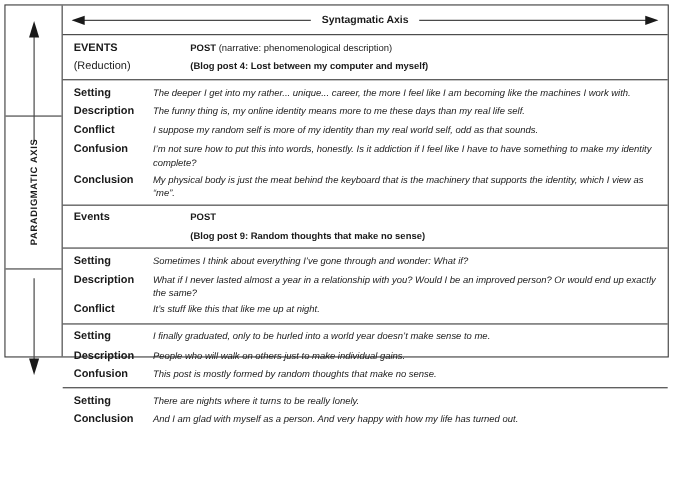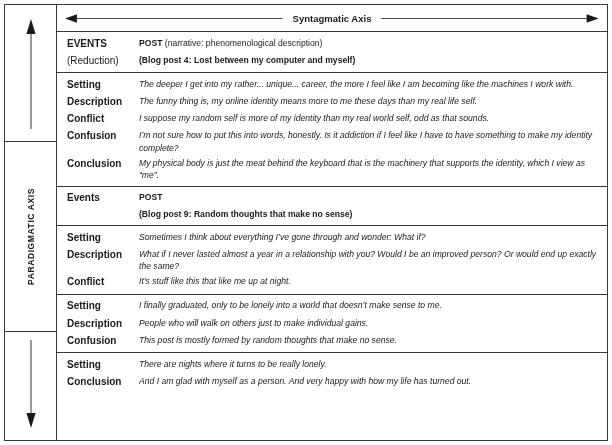--- a/index.html
+++ b/index.html
@@ -19,21 +19,21 @@
   #figure {
     position: relative;
     box-sizing: border-box;
     width: 612px;
     height: 445px;
     padding: 4px 4px 4px 4px;
   }
   .frame {
     box-sizing: border-box;
     width: 604px;
-    height: 437px;
+    height: 321px;
     border: 1px solid #3a3a3a;
     display: flex;
     flex-direction: row;
     background: #fff;
   }
 
   
   .axis-col {
     box-sizing: border-box;
     width: 52px;
@@ -126,21 +126,21 @@
     padding-right: 4px;
   }
   .row-label.regular { font-weight: normal; }
   .row-value {
     flex: 1 1 auto;
     min-width: 0;
     font-size: 8.6px;
     font-style: italic;
     line-height: 1.42;
   }
-  .row-value.upright { font-style: normal; }
+  .row-value.upright { font-style: normal; margin-left: 34px; }
   .row-value b { font-weight: bold; font-style: normal; }
   .row-value .lead { font-weight: bold; font-style: normal; }
   .row-value .tail { font-weight: normal; font-style: normal; }
 </style>
 </head>
 <body>
 
 <div id="figure">
   <div class="frame">
 
@@ -234,21 +234,21 @@
               <div class="row-value">What if I never lasted almost a year in a relationship with you? Would I be an improved person? Or would end up exactly the same?</div>
             </div>
             <div class="row">
               <div class="row-label">Conflict</div>
               <div class="row-value">It’s stuff like this that like me up at night.</div>
             </div>
           </div>
           <div class="block">
             <div class="row">
               <div class="row-label">Setting</div>
-              <div class="row-value">I finally graduated, only to be lonely into a world that doesn’t make sense to me.</div>
+              <div class="row-value">I finally graduated, only to be hurled into a world year doesn’t make sense to me.</div>
             </div>
             <div class="row">
               <div class="row-label">Description</div>
               <div class="row-value">People who will walk on others just to make individual gains.</div>
             </div>
             <div class="row">
               <div class="row-label">Confusion</div>
               <div class="row-value">This post is mostly formed by random thoughts that make no sense.</div>
             </div>
           </div>

